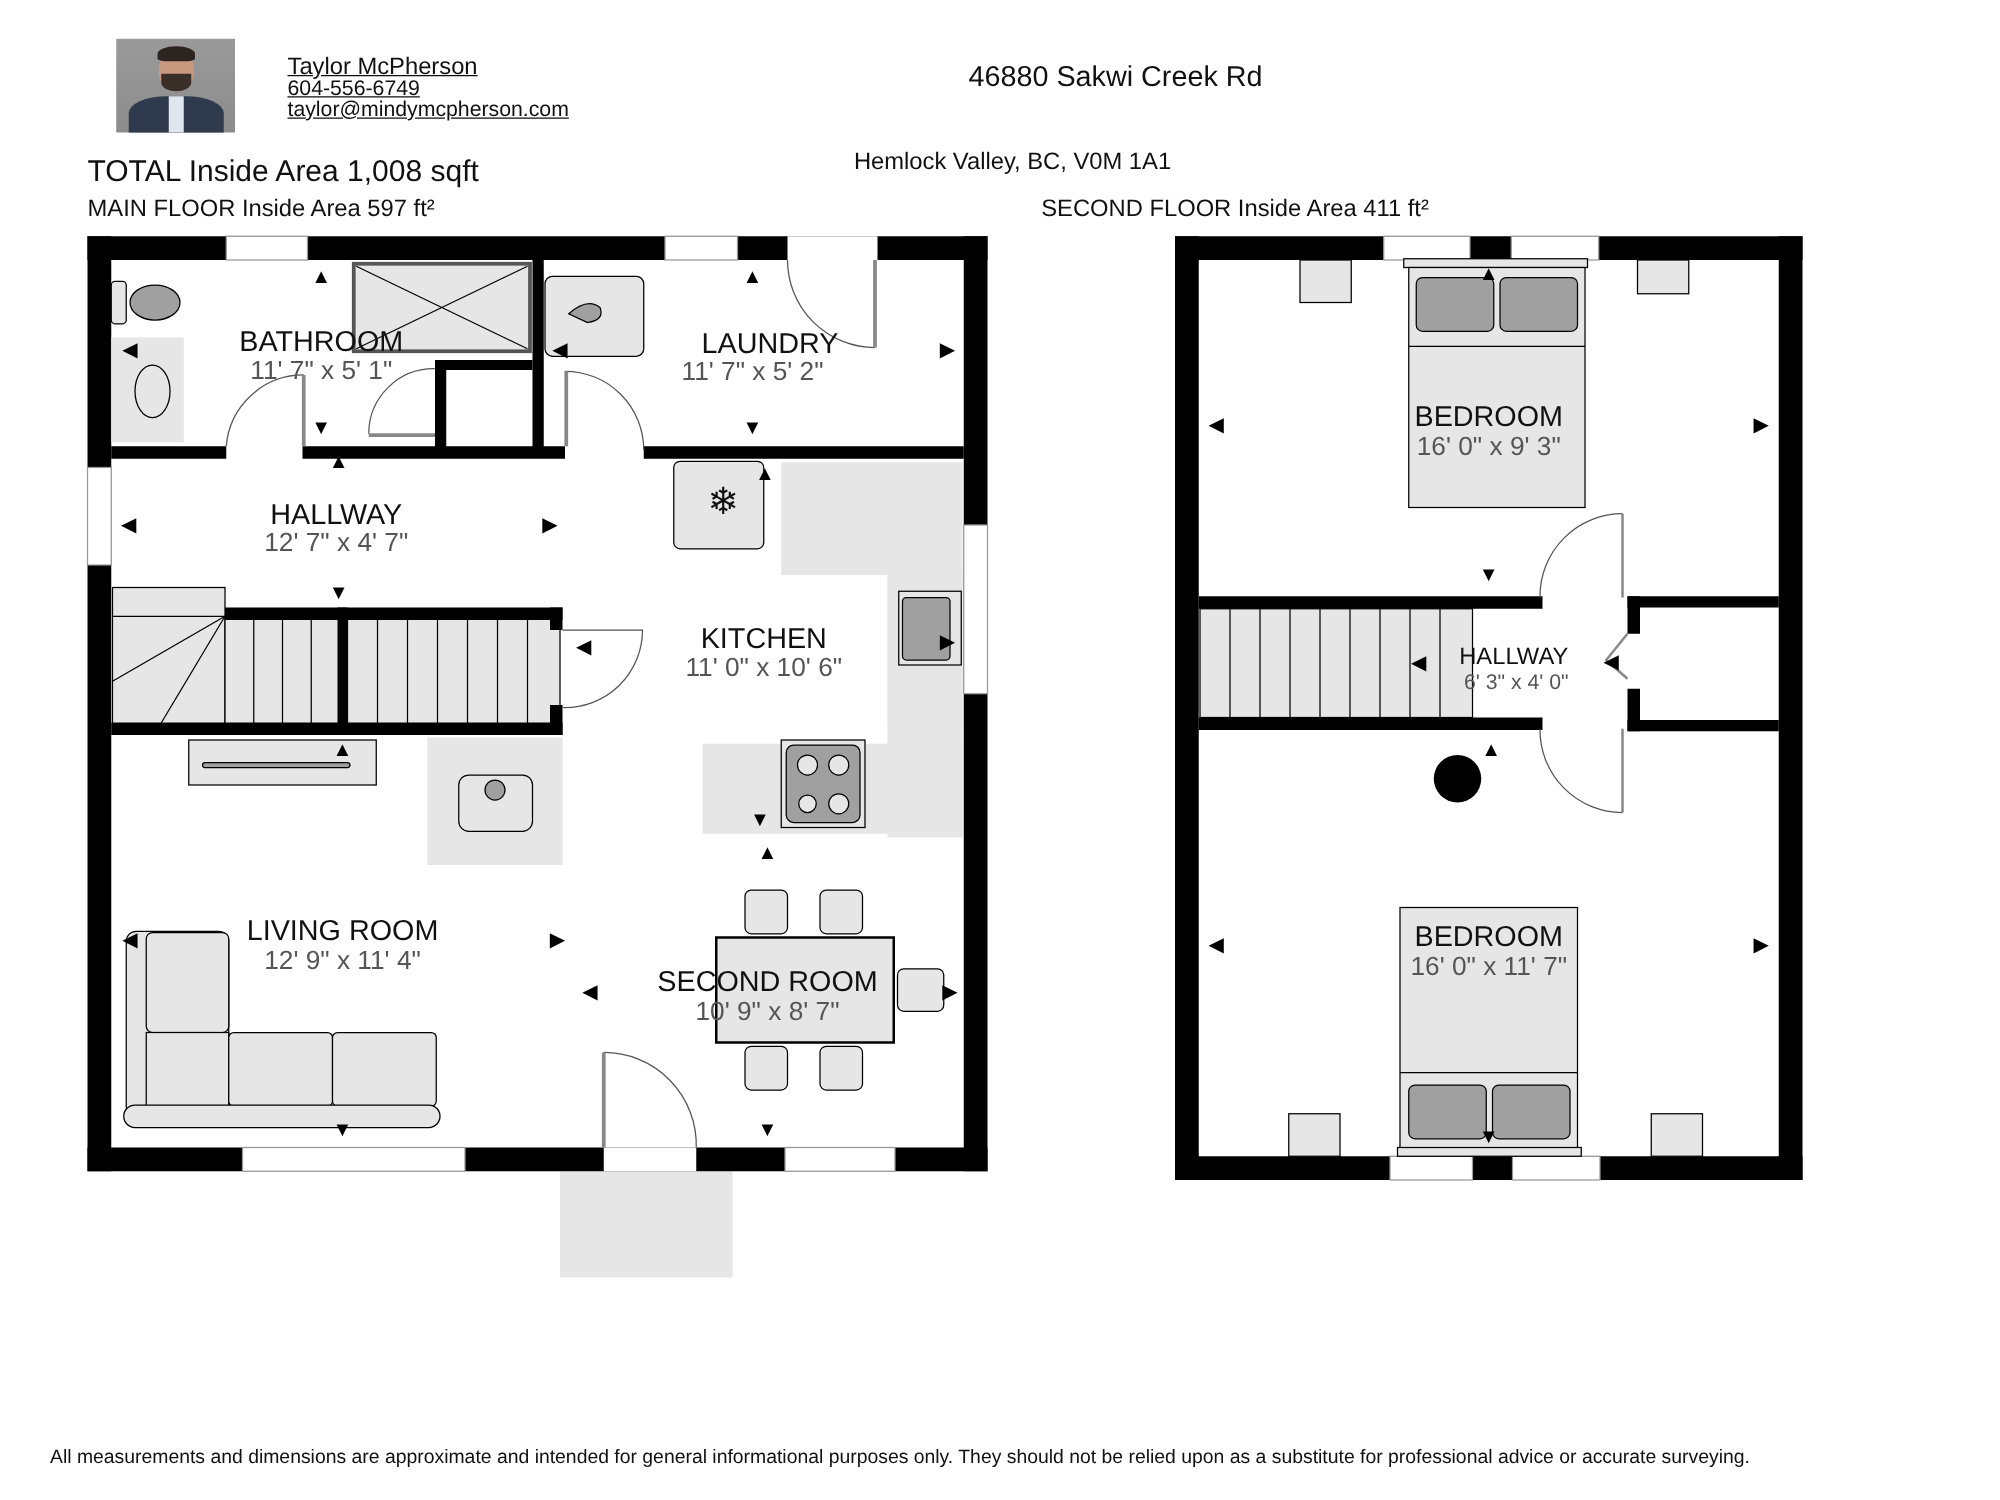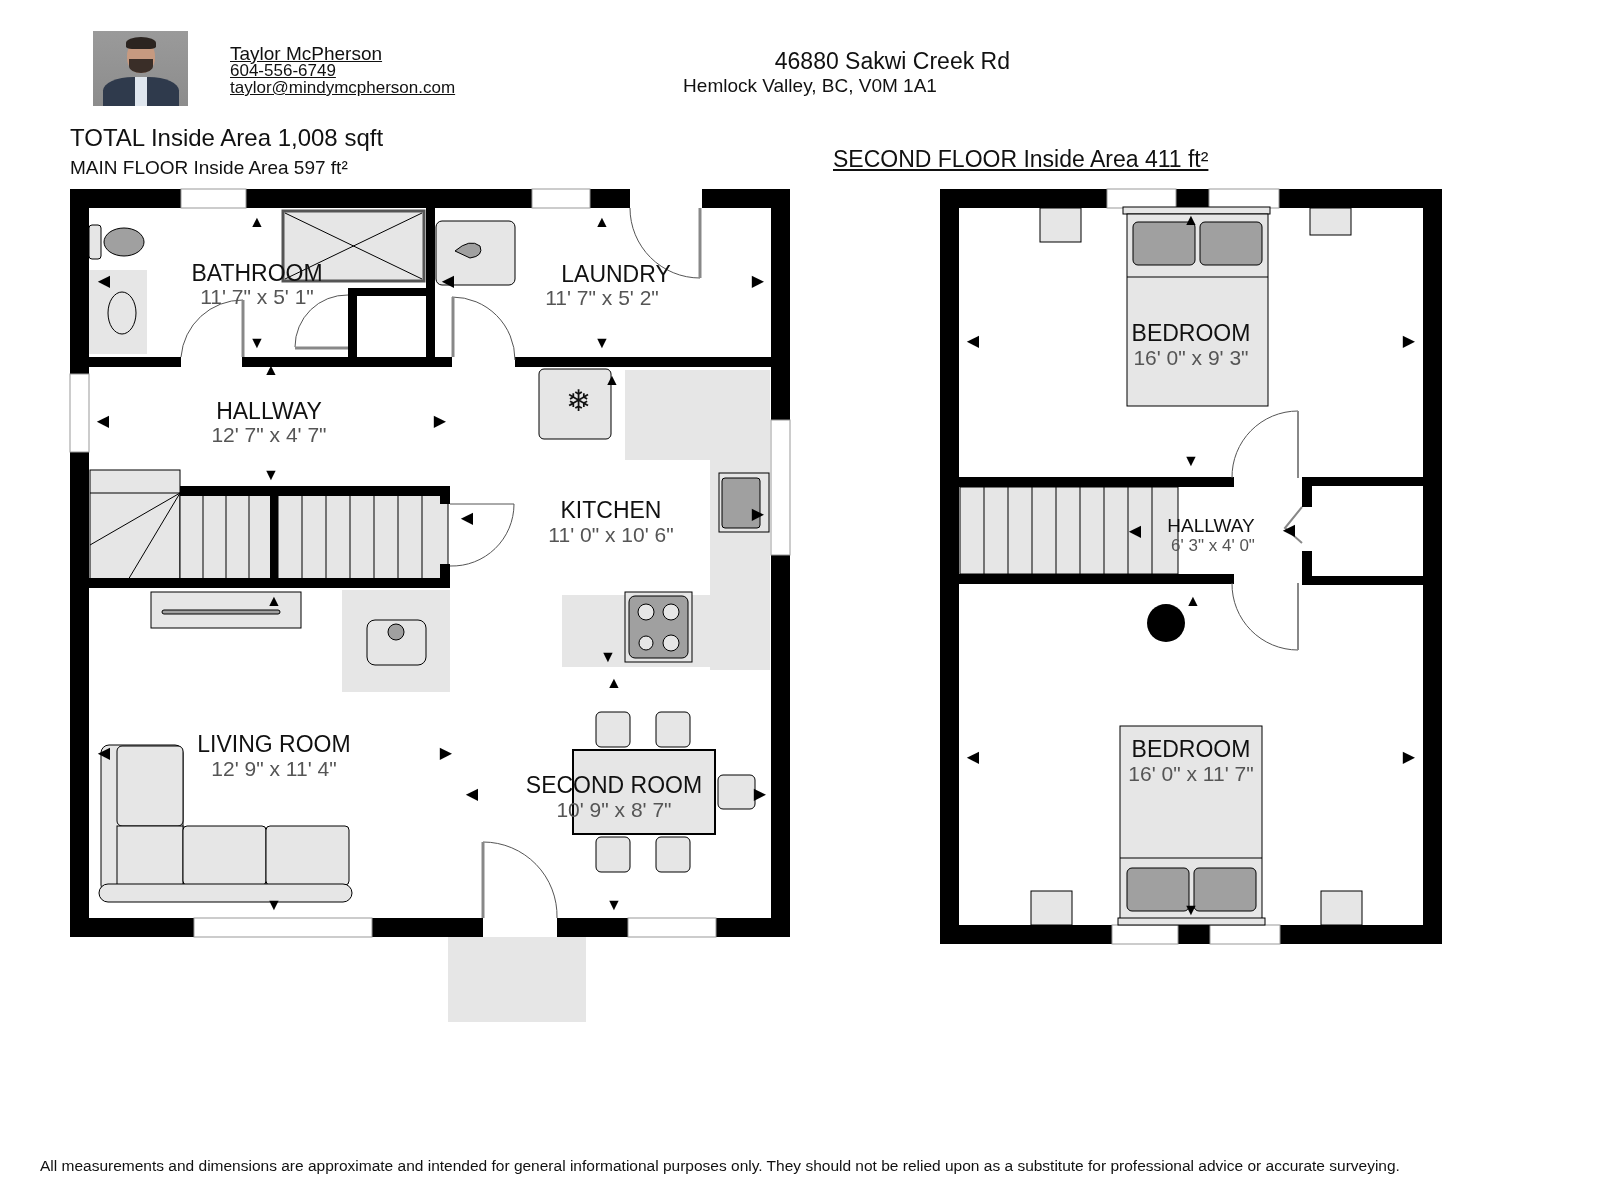--- a/index.html
+++ b/index.html
@@ -8,21 +8,21 @@
   .photo { left:93px; top:31px; width:95px; height:75px; background:linear-gradient(#9a9a9a,#8c8c8c); overflow:hidden; }
   .photo .head { position:absolute; left:34px; top:8px; width:28px; height:34px; border-radius:50% 50% 45% 45%; background:#c79a80; }
   .photo .hair { position:absolute; left:33px; top:6px; width:30px; height:12px; border-radius:50% 50% 20% 20%; background:#2b2420; }
   .photo .beard { position:absolute; left:36px; top:28px; width:24px; height:14px; border-radius:0 0 50% 50%; background:#3a2e28; }
   .photo .suit { position:absolute; left:10px; top:46px; width:76px; height:34px; border-radius:40% 40% 0 0; background:#2f3a4c; }
   .photo .shirt { position:absolute; left:42px; top:46px; width:12px; height:30px; background:#dfe6ee; }
   .agent { left:230px; top:45px; font-size:17px; line-height:17px;text-decoration:underline; }
   .agent .name { font-size:19px; }
   .addr { left:610px; top:48px; width:400px; text-align:center; }
   .addr .l1 { font-size:23px; line-height:26px;text-align:right; }
-  .addr .l2 { font-size:19px; line-height:24px; }
+  .addr .l2 { font-size:19px; line-height:24px;margin-top:44px; }
   .label-big { font-size:24px; }
   .floor { position:absolute; }
   .room-name { position:absolute; font-size:23px; color:#111; white-space:nowrap; text-align:center; transform:translateX(-50%); }
   .room-dim { position:absolute; font-size:21px; color:#555; white-space:nowrap; text-align:center; transform:translateX(-50%); }
   .arrow { position:absolute; font-size:16px; line-height:16px; color:#000; transform:translate(-50%,-50%); }
   .footer { left:40px; top:1157px; font-size:15.5px; white-space:nowrap; }
   svg { position:absolute; left:0; top:0; }
 </style>
 </head>
 <body>
@@ -38,21 +38,21 @@
   <div class="name">Taylor McPherson</div>
   <div>604-556-6749</div>
   <div>taylor@mindymcpherson.com</div>
 </div>
 <div class="abs addr">
   <div class="l1">46880 Sakwi Creek Rd</div>
   <div class="l2">Hemlock Valley, BC, V0M 1A1</div>
 </div>
 <div class="abs label-big" style="left:70px; top:124px;">TOTAL Inside Area 1,008 sqft</div>
 <div class="abs label-big" style="left:70px; top:157px; font-size:19px;">MAIN FLOOR Inside Area 597 ft²</div>
-<div class="abs label-big" style="left:833px; top:146px; font-size:23px;text-decoration:underline;">SECOND FLOOR Inside Area 411 ft²</div>
+<div class="abs label-big" style="left:833px; top:157px; font-size:19px;">SECOND FLOOR Inside Area 411 ft²</div>
 
 <div class="floor" style="left:0; top:0; width:800px; height:1040px;">
   <svg width="800" height="1040">
 
     <rect x="448" y="937" width="138" height="85" fill="#e6e6e6"></rect>
 
     <path d="M625 370 H770 V580 H710 V460 H625 Z" fill="#e6e6e6"></path>
     <rect x="710" y="460" width="60" height="210" fill="#e6e6e6"></rect>
     <rect x="562" y="595" width="208" height="72" fill="#e6e6e6"></rect>
     <rect x="342" y="590" width="108" height="102" fill="#e6e6e6"></rect>

